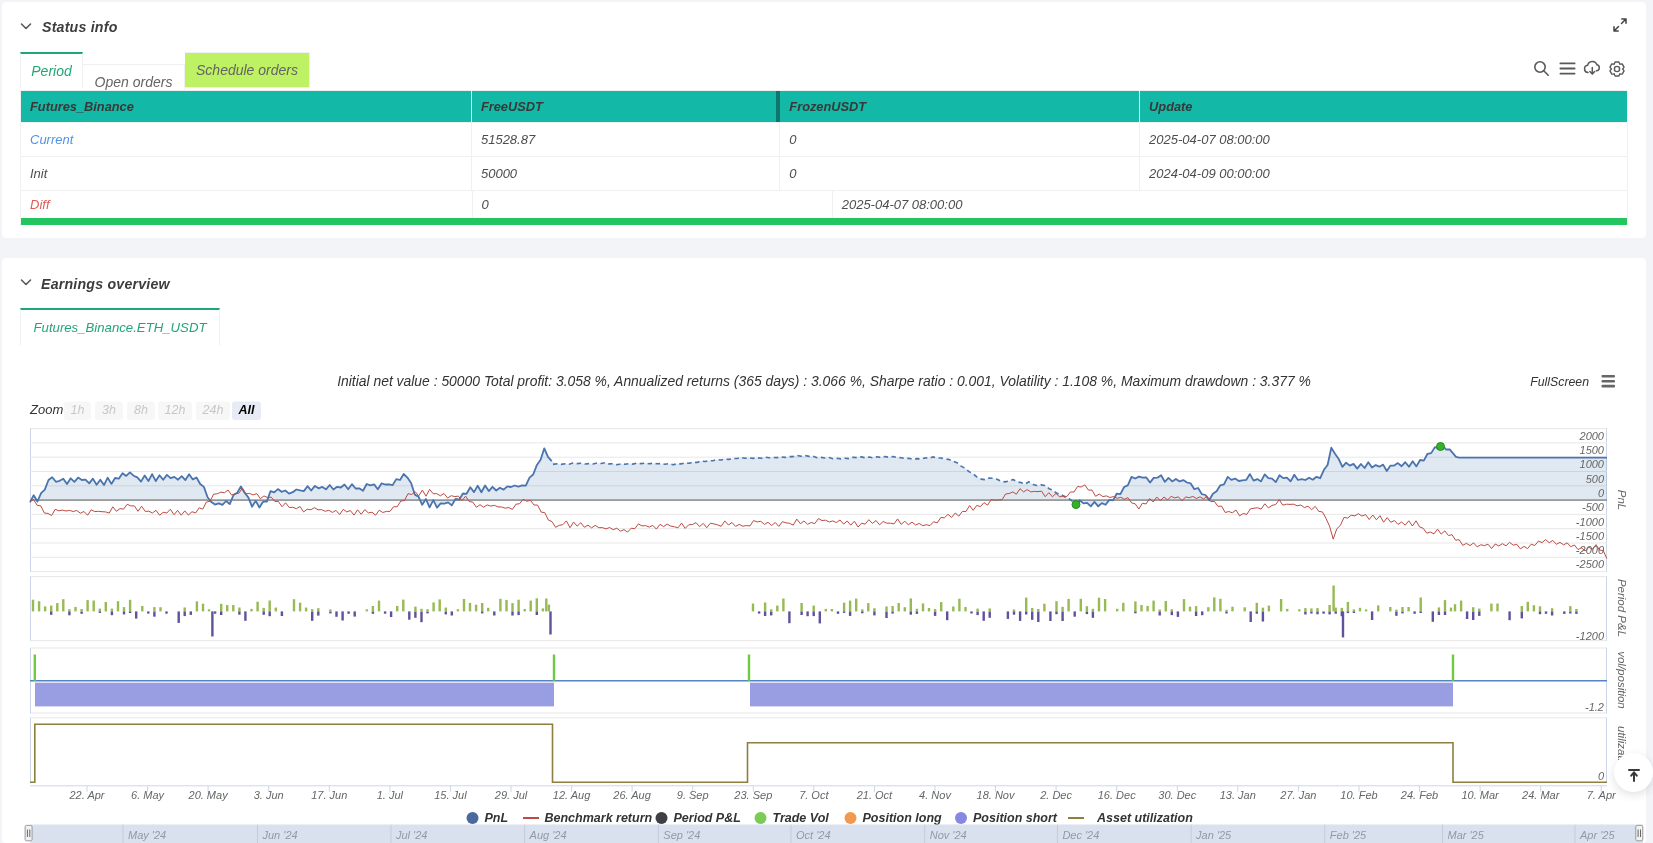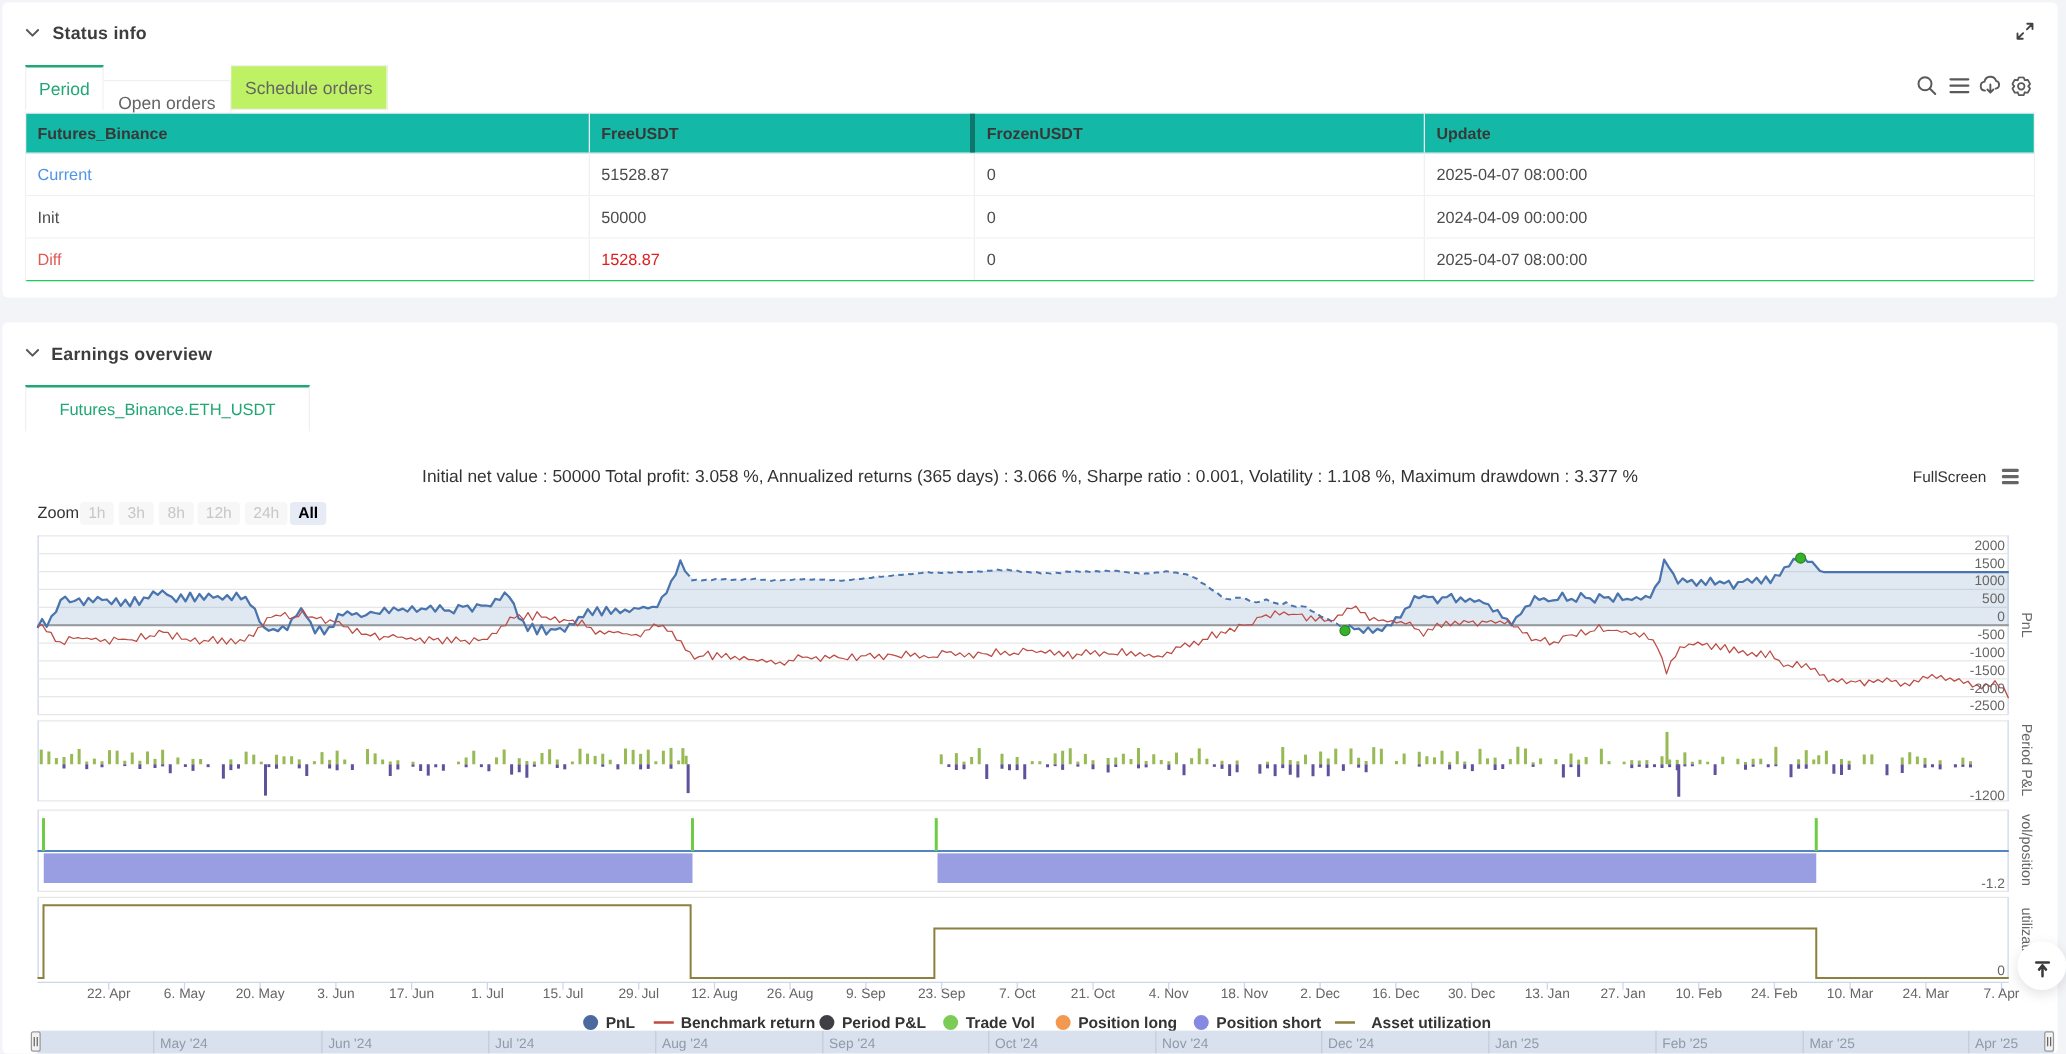--- a/index.html
+++ b/index.html
@@ -1,15 +1,15 @@
 <!DOCTYPE html>
 <html><head><meta charset="utf-8">
 <style>
 html,body{margin:0;padding:0;background:#f2f4f7;font-family:"Liberation Sans",sans-serif;}
-.page{position:relative;width:1653px;height:843px;overflow:hidden;}
+.page{position:relative;width:1653px;height:843px;overflow:hidden;font-style:italic;}
 .card{position:absolute;background:#fff;border-radius:4px;}
 .hd{position:absolute;font-size:14.2px;font-weight:bold;color:#3d3d3d;letter-spacing:0.2px;}
 </style></head>
 <body>
 <div class="page">
 <div class="card" style="left:2px;top:2px;width:1644px;height:236px;"></div>
 <div class="card" style="left:2px;top:258px;width:1644px;height:585px;"></div>
 <svg style="position:absolute;left:19px;top:20px" width="14" height="13" viewBox="0 0 14 13">
       <path d="M2.5 4 L7 8.5 L11.5 4" fill="none" stroke="#595959" stroke-width="1.6" stroke-linecap="round" stroke-linejoin="round"></path>
     </svg>
@@ -54,32 +54,31 @@
         <div style="width:308.79999999999995px;box-sizing:border-box;padding-left:9px;border-right:1px solid #f0f0f0;font-size:13px;color:#4d4d4d;display:flex;align-items:center;">51528.87</div>
         <div style="width:360.20000000000005px;box-sizing:border-box;padding-left:9px;border-right:1px solid #f0f0f0;font-size:13px;color:#4d4d4d;display:flex;align-items:center;">0</div>
         <div style="width:487.0999999999999px;box-sizing:border-box;padding-left:9px;border-right:1px solid #f0f0f0;font-size:13px;color:#4d4d4d;display:flex;align-items:center;border-right:none;">2025-04-07 08:00:00</div>
       </div>
       <div style="display:flex;background:#fff;border-bottom:1px solid #f0f0f0;height:34px;box-sizing:border-box">
         <div style="width:451.5px;box-sizing:border-box;padding-left:9px;border-right:1px solid #f0f0f0;font-size:13px;color:#4d4d4d;display:flex;align-items:center;">Init</div>
         <div style="width:308.79999999999995px;box-sizing:border-box;padding-left:9px;border-right:1px solid #f0f0f0;font-size:13px;color:#4d4d4d;display:flex;align-items:center;">50000</div>
         <div style="width:360.20000000000005px;box-sizing:border-box;padding-left:9px;border-right:1px solid #f0f0f0;font-size:13px;color:#4d4d4d;display:flex;align-items:center;">0</div>
         <div style="width:487.0999999999999px;box-sizing:border-box;padding-left:9px;border-right:1px solid #f0f0f0;font-size:13px;color:#4d4d4d;display:flex;align-items:center;border-right:none;">2024-04-09 00:00:00</div>
       </div>
-      <div style="display:flex;background:#fff;border-bottom:1px solid #22c55e;height:34px;box-sizing:border-box">
+      <div style="display:flex;background:#fff;border-bottom:7px solid #22c55e;height:34px;box-sizing:border-box">
         <div style="width:451.5px;box-sizing:border-box;padding-left:9px;border-right:1px solid #f0f0f0;font-size:13px;color:#e05a54;display:flex;align-items:center;">Diff</div>
-        <div style="width:308.79999999999995px;box-sizing:border-box;padding-left:9px;border-right:1px solid #f0f0f0;font-size:13px;color:#e01e1e;display:flex;align-items:center;">1528.87</div>
         <div style="width:360.20000000000005px;box-sizing:border-box;padding-left:9px;border-right:1px solid #f0f0f0;font-size:13px;color:#4d4d4d;display:flex;align-items:center;">0</div>
         <div style="width:487.0999999999999px;box-sizing:border-box;padding-left:9px;border-right:1px solid #f0f0f0;font-size:13px;color:#4d4d4d;display:flex;align-items:center;border-right:none;">2025-04-07 08:00:00</div>
       </div>
     </div>
 <svg style="position:absolute;left:19px;top:276px" width="14" height="13" viewBox="0 0 14 13">
       <path d="M2.5 4 L7 8.5 L11.5 4" fill="none" stroke="#595959" stroke-width="1.6" stroke-linecap="round" stroke-linejoin="round"></path>
     </svg>
 <div class="hd" style="left:41px;top:275.5px;">Earnings overview</div>
-<div style="position:absolute;left:20px;top:307.5px;width:228px;height:37.5px;box-sizing:border-box;background:#fff;border-left:1px solid #f0f0f0;border-right:1px solid #f0f0f0;border-top:2px solid #21a675;display:flex;align-items:center;justify-content:center;font-size:13.2px;color:#21a675;">Futures_Binance.ETH_USDT</div>
+<div style="position:absolute;left:20px;top:307.5px;width:200px;height:37.5px;box-sizing:border-box;background:#fff;border-left:1px solid #f0f0f0;border-right:1px solid #f0f0f0;border-top:2px solid #21a675;display:flex;align-items:center;justify-content:center;font-size:13.2px;color:#21a675;">Futures_Binance.ETH_USDT</div>
 <svg width="1653" height="491" viewBox="0 352 1653 491" style="position:absolute;left:0;top:352px;font-family:'Liberation Sans',sans-serif;">
       <text x="824" y="385.5" text-anchor="middle" font-size="13.9" fill="#333333">Initial net value : 50000 Total profit: 3.058 %, Annualized returns (365 days) : 3.066 %, Sharpe ratio : 0.001, Volatility : 1.108 %, Maximum drawdown : 3.377 %</text>
       <text x="1589" y="385.5" text-anchor="end" font-size="12.3" fill="#333333">FullScreen</text>
       <rect x="1601.5" y="375.0" width="13.5" height="2.6" rx="1" fill="#666666"></rect>
       <rect x="1601.5" y="379.9" width="13.5" height="2.6" rx="1" fill="#666666"></rect>
       <rect x="1601.5" y="384.8" width="13.5" height="2.6" rx="1" fill="#666666"></rect>
       <text x="30" y="414" font-size="13" fill="#333333">Zoom</text>
       <rect x="64" y="401.5" width="27" height="18.5" rx="3" fill="#f7f7f7"></rect>
       <text x="77.5" y="414" text-anchor="middle" font-size="12.5" fill="#c7c7c7">1h</text>
       <rect x="95" y="401.5" width="28" height="18.5" rx="3" fill="#f7f7f7"></rect>

